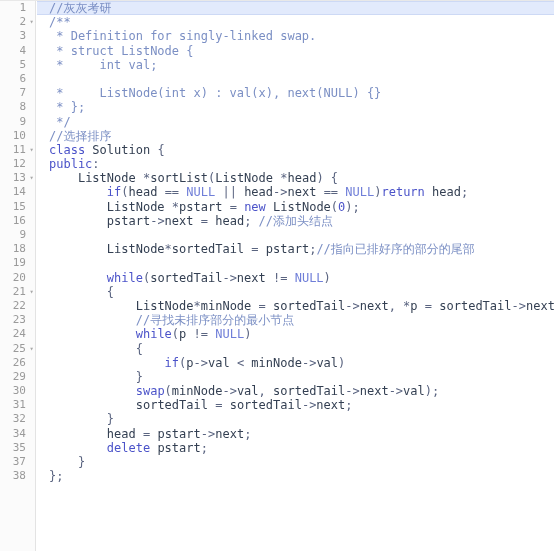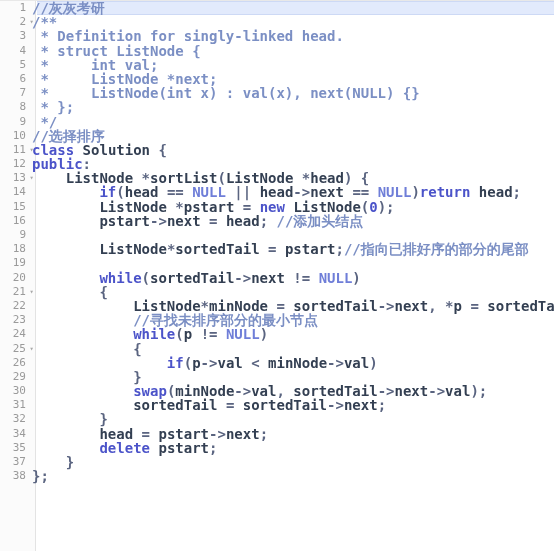--- a/index.html
+++ b/index.html
@@ -88,51 +88,50 @@
     height: 14.2px;
     color: #a8a8a8;
     font-size: 7px;
     line-height: 15px;
     text-align: center;
     z-index: 2;
   }
 
   .code {
     position: absolute;
-    left: 32px;
+    left: 49px;
     top: 0;
     white-space: pre;
     color: #333f52;
     z-index: 2;
     font-family: "DejaVu Sans Mono", "Liberation Mono", monospace;
-    font-size: 14px;
-    font-weight: bold;
+    font-size: 12px;
   }
 
   
   .cm  { color: #7b8fc4; }      
   .kw  { color: #4b53c9; }      
   .cn  { color: #6f7ed8; }      
   .nu  { color: #4b53c9; }      
   .pl  { color: #333f52; }      
   .op  { color: #5a6480; }      
 </style>
 </head>
 <body>
 
 <div id="editor">
   <div class="code-area">
     <div class="gutter-bg"></div>
     <div class="lines" id="lines">
         <div class="line active"><div class="line-content-bg"></div><div class="ln">1</div><div class="code"><span class="cm">//灰灰考研</span></div></div>
         <div class="line"><div class="ln">2</div><div class="fold">▾</div><div class="code"><span class="cm">/**</span></div></div>
-        <div class="line"><div class="ln">3</div><div class="code"><span class="cm"> * Definition for singly-linked head.</span></div></div>
+        <div class="line"><div class="ln">3</div><div class="code"><span class="cm"> * Definition for singly-linked swap.</span></div></div>
         <div class="line"><div class="ln">4</div><div class="code"><span class="cm"> * struct ListNode {</span></div></div>
         <div class="line"><div class="ln">5</div><div class="code"><span class="cm"> *     int val;</span></div></div>
-        <div class="line"><div class="ln">6</div><div class="code"><span class="cm"> *     ListNode *next;</span></div></div>
+        <div class="line"><div class="ln">6</div></div>
         <div class="line"><div class="ln">7</div><div class="code"><span class="cm"> *     ListNode(int x) : val(x), next(NULL) {}</span></div></div>
         <div class="line"><div class="ln">8</div><div class="code"><span class="cm"> * };</span></div></div>
         <div class="line"><div class="ln">9</div><div class="code"><span class="cm"> */</span></div></div>
         <div class="line"><div class="ln">10</div><div class="code"><span class="cm">//选择排序</span></div></div>
         <div class="line"><div class="ln">11</div><div class="fold">▾</div><div class="code"><span class="kw">class</span> <span class="pl">Solution</span> <span class="op">{</span></div></div>
         <div class="line"><div class="ln">12</div><div class="code"><span class="kw">public</span><span class="op">:</span></div></div>
         <div class="line"><div class="ln">13</div><div class="fold">▾</div><div class="code">    <span class="pl">ListNode</span> <span class="op">*</span><span class="pl">sortList</span><span class="op">(</span><span class="pl">ListNode</span> <span class="op">*</span><span class="pl">head</span><span class="op">)</span> <span class="op">{</span></div></div>
         <div class="line"><div class="ln">14</div><div class="code">        <span class="kw">if</span><span class="op">(</span><span class="pl">head</span> <span class="op">==</span> <span class="cn">NULL</span> <span class="op">||</span> <span class="pl">head</span><span class="op">-&gt;</span><span class="pl">next</span> <span class="op">==</span> <span class="cn">NULL</span><span class="op">)</span><span class="kw">return</span> <span class="pl">head</span><span class="op">;</span></div></div>
         <div class="line"><div class="ln">15</div><div class="code">        <span class="pl">ListNode</span> <span class="op">*</span><span class="pl">pstart</span> <span class="op">=</span> <span class="kw">new</span> <span class="pl">ListNode</span><span class="op">(</span><span class="nu">0</span><span class="op">);</span></div></div>
         <div class="line"><div class="ln">16</div><div class="code">        <span class="pl">pstart</span><span class="op">-&gt;</span><span class="pl">next</span> <span class="op">=</span> <span class="pl">head</span><span class="op">;</span> <span class="cm">//添加头结点</span></div></div>

